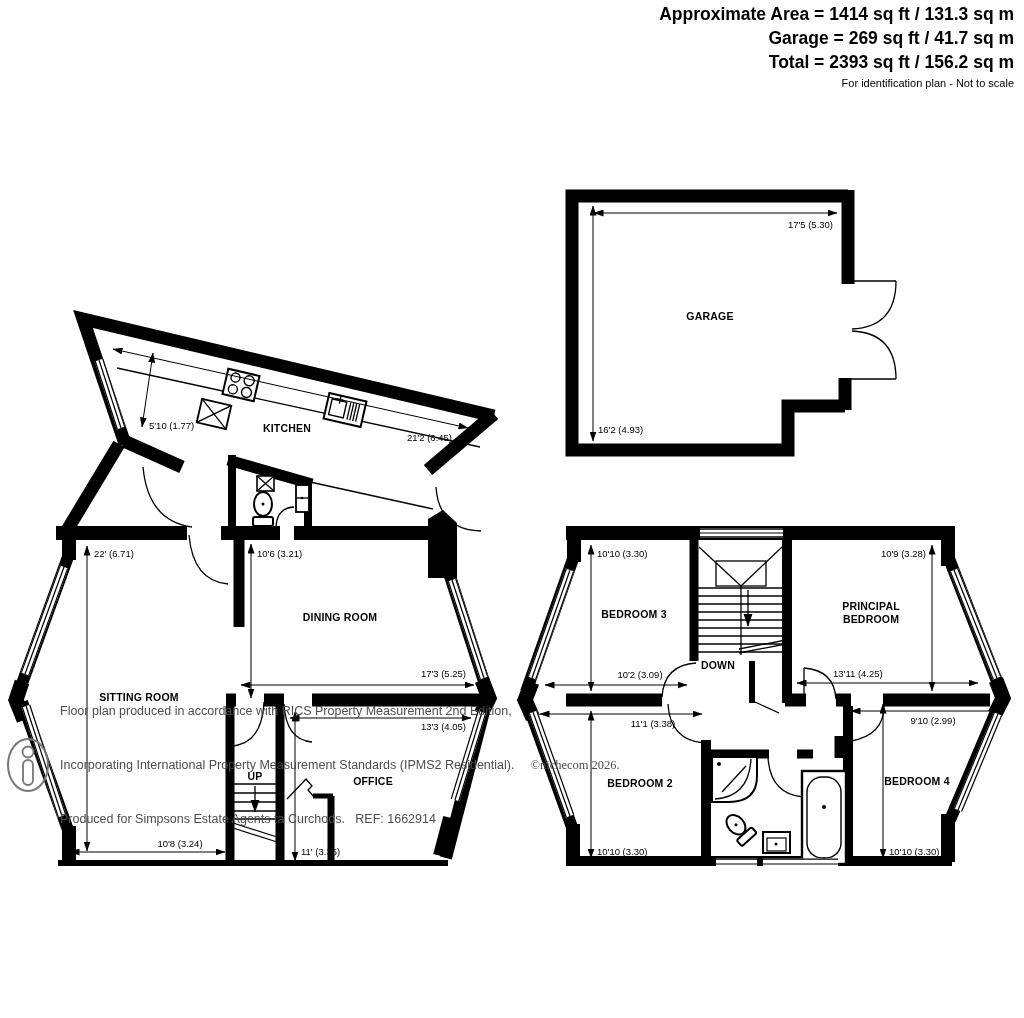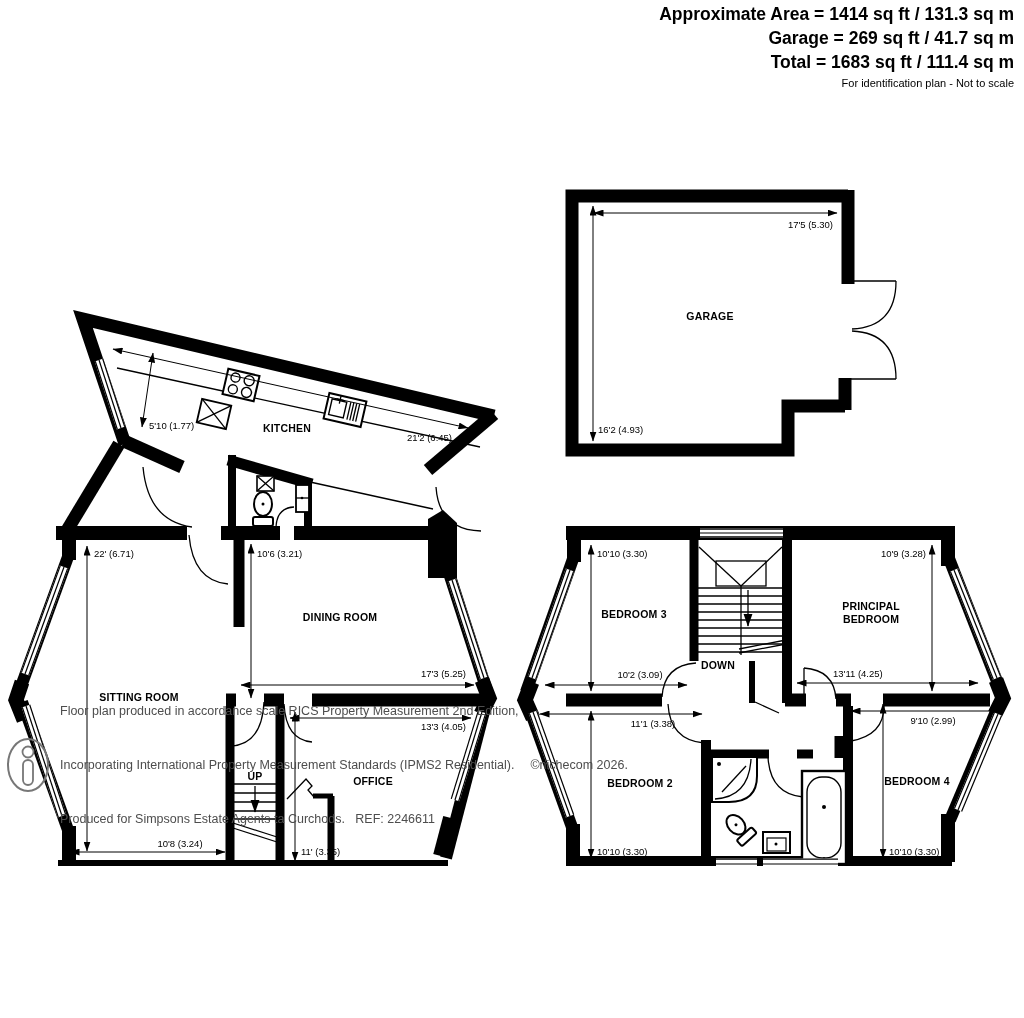--- a/index.html
+++ b/index.html
@@ -12,31 +12,31 @@
   svg text{font-family:"Liberation Sans", sans-serif;fill:#000;}
   .dim{font-size:9.5px;}
   .room{font-size:10.5px;font-weight:bold;letter-spacing:.2px;}
   .floorlbl{font-size:14px;font-weight:bold;letter-spacing:.4px;}
   .wall{stroke:#000;fill:none;}
   .thin{stroke:#000;stroke-width:1.3;fill:none;}
   .arc{stroke:#000;stroke-width:1.3;fill:none;}
   .fix{stroke:#000;fill:#fff;}
   .footer{position:absolute;left:5px;bottom:2px;display:flex;align-items:center;}
   .footer-text{margin-left:9px;font-size:12.5px;line-height:18px;color:#4d4d4d;white-space:pre-wrap;}
-  .footer-text .copy{margin-left:16px;}
+  .footer-text .copy{margin-left:16px;font-family:Liberation Serif, serif;}
 </style>
 </head>
 <body>
 
 <div class="canvas">
 
   <div class="header">
     <div class="h-line">Approximate Area = 1414 sq ft / 131.3 sq m</div>
     <div class="h-line">Garage = 269 sq ft / 41.7 sq m</div>
-    <div class="h-line">Total = 1683 sq ft / 111.4 sq m</div>
+    <div class="h-line">Total = 2393 sq ft / 156.2 sq m</div>
     <div class="h-note">For identification plan - Not to scale</div>
   </div>
 
   <svg class="plan" width="1024" height="1018" viewBox="0 0 1024 1018">
     <defs>
       <marker id="arr" viewBox="0 0 10 7" refX="9.5" refY="3.5" markerWidth="10" markerHeight="7" orient="auto-start-reverse">
         <path d="M0,0 L10,3.5 L0,7 Z"></path>
       </marker>
     </defs>
 
@@ -329,19 +329,19 @@
       </g>
   </svg>
 
   <div class="footer">
     <svg width="46" height="56" viewBox="0 0 46 56">
       <ellipse cx="23" cy="28" rx="20" ry="26" fill="none" stroke="#777" stroke-width="2"></ellipse>
       <circle cx="23" cy="15" r="5.5" fill="none" stroke="#777" stroke-width="1.8"></circle>
       <rect x="18" y="23" width="10" height="25" rx="5" fill="none" stroke="#777" stroke-width="1.8"></rect>
     </svg>
     <div class="footer-text">
-      <div>Floor plan produced in accordance scale RICS Property Measurement 2nd Edition,</div>
+      <div>Floor plan produced in accordance with RICS Property Measurement 2nd Edition,</div>
       <div><span>Incorporating International Property Measurement Standards (IPMS2 Residential).</span><span class="copy">©nichecom 2026.</span></div>
-      <div>Produced for Simpsons Estate Agents ta Curchods.   REF: 2246611</div>
+      <div>Produced for Simpsons Estate Agents ta Curchods.   REF: 1662914</div>
     </div>
   </div>
 
 </div>
 
 </body></html>

